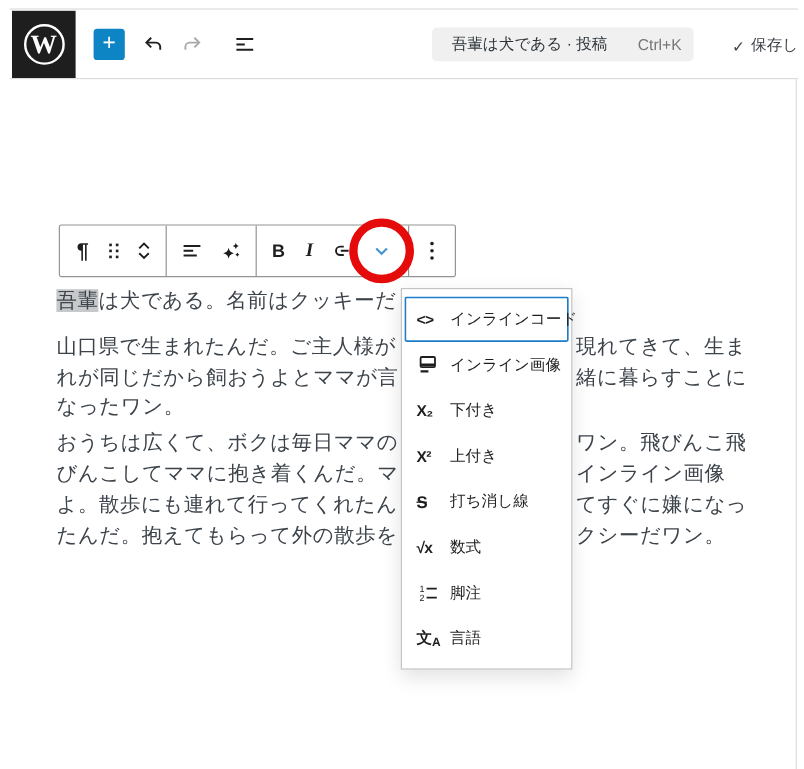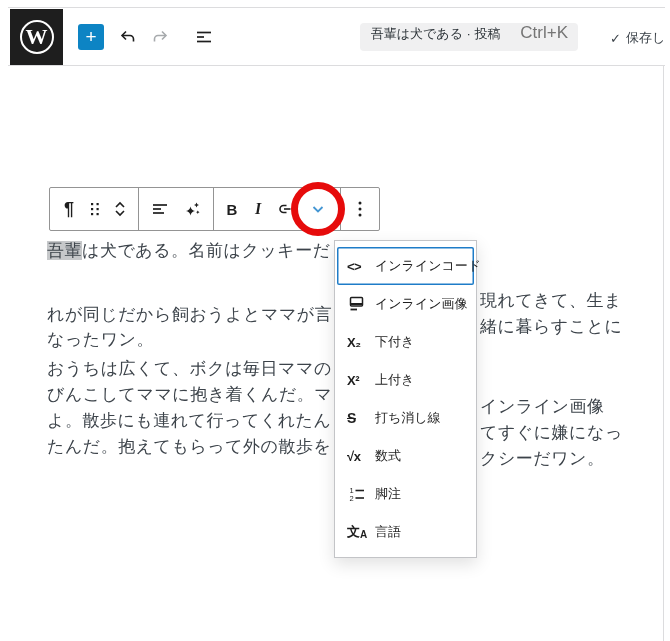--- a/index.html
+++ b/index.html
@@ -14,23 +14,23 @@
           display:flex; align-items:center; justify-content:center; }
   .logo-circle { width:34px; height:34px; border:2px solid #fff; border-radius:50%;
                  display:flex; align-items:center; justify-content:center;
                  color:#fff; font-family:"Liberation Serif", serif; font-size:22px; font-weight:bold; line-height:1; }
   .inserter { position:absolute; left:70px; top:16px; width:26px; height:26px; background:#0d84c4;
               border:none; border-radius:3px; color:#fff; font-size:19px; line-height:24px;
               display:flex; align-items:center; justify-content:center; cursor:pointer; }
   .hbtn { position:absolute; top:17px; width:24px; height:24px; background:transparent; border:none;
           display:flex; align-items:center; justify-content:center; cursor:pointer; }
   .doc-pill { position:absolute; left:352px; top:15px; width:218px; height:28px; background:#f0f0f1;
-              border-radius:4px; display:flex; align-items:flex-end; padding:8px 10px; cursor:pointer; }
+              border-radius:4px; display:flex; align-items:center; padding:8px 10px; cursor:pointer; }
   .doc-pill .doc-title { flex:1; text-align:center; font-size:13px; color:#2c3338; white-space:nowrap; }
-  .doc-pill .shortcut { font-size:17px; color:#757575; margin-left:19px; white-space:nowrap; }
+  .doc-pill .shortcut { font-size:13px; color:#757575; margin-left:19px; white-space:nowrap; }
   .save-status { position:absolute; left:602px; top:21px; display:flex; align-items:center; gap:5px;
                  font-size:13px; color:#3c434a; white-space:nowrap; }
 
   
   .canvas-right-border { position:absolute; left:663px; top:66px; width:1px; height:575px; background:#dcdcde; }
   .post-title { position:absolute; left:47px; top:112px; font-size:35px; font-weight:700;
                 color:#1e1e1e; letter-spacing:1px; white-space:nowrap; }
 
   
   .blk-toolbar { position:absolute; left:49px; top:187px; height:44px; background:#fff;
@@ -51,21 +51,21 @@
   .tb-options { width:30px; }
 
   .annot-circle { position:absolute; left:50%; top:50%; width:54px; height:54px;
                   transform:translate(-50%,-50%); border:7px solid #e60b0b; border-radius:50%;
                   pointer-events:none; z-index:30; }
 
   
   .body-text { position:absolute; left:0; top:0; }
   .txt-line { position:absolute; left:47px; width:600px; height:26px; font-size:17px;
               line-height:26px; color:#3c434a; letter-spacing:0.5px; white-space:nowrap; cursor:text; }
-  .txt-right { position:absolute; left:433px; top:12px; }
+  .txt-right { position:absolute; left:433px; top:0; }
   .hl { background:#c6c8ca; }
 
   
   .dropdown { position:absolute; left:334px; top:240px; width:143px; padding:6px 0; background:#fff;
               border:1px solid #c3c4c7; box-shadow:0 6px 16px rgba(0,0,0,0.12); z-index:10; }
   .mi { position:relative; height:38px; margin:0 2px; display:flex; align-items:center;
         padding-left:10px; cursor:pointer; border-radius:2px; }
   .mi.focused { box-shadow:inset 0 0 0 1.5px #1e7cc8; }
   .mi-icon { width:24px; height:20px; display:flex; align-items:center; justify-content:flex-start;
              color:#1e1e1e; flex-shrink:0; }
@@ -213,31 +213,33 @@
         </span>
       </button>
     </div>
   </div>
 
   <div class="body-text">
     <div class="txt-line" style="top:238px;">
       <span class="hl">吾輩</span><span>は犬である。名前はクッキーだ</span>
     </div>
     <div class="txt-line" style="top:276px;">
+      <span>山口県で生まれたんだ。ご主人様が</span>
       <span class="txt-right">現れてきて、生ま</span>
     </div>
     <div class="txt-line" style="top:302px;">
       <span>れが同じだから飼おうよとママが言</span>
       <span class="txt-right">緒に暮らすことに</span>
     </div>
     <div class="txt-line" style="top:328px;font-family:Liberation Mono, monospace;">
       <span>なったワン。</span>
     </div>
     <div class="txt-line" style="top:356px;">
       <span>おうちは広くて、ボクは毎日ママの</span>
+      <span class="txt-right">ワン。飛びんこ飛</span>
     </div>
     <div class="txt-line" style="top:382px;">
       <span>びんこしてママに抱き着くんだ。マ</span>
       <span class="txt-right">インライン画像</span>
     </div>
     <div class="txt-line" style="top:408px;">
       <span>よ。散歩にも連れて行ってくれたん</span>
       <span class="txt-right">てすぐに嫌になっ</span>
     </div>
     <div class="txt-line" style="top:434px;">

